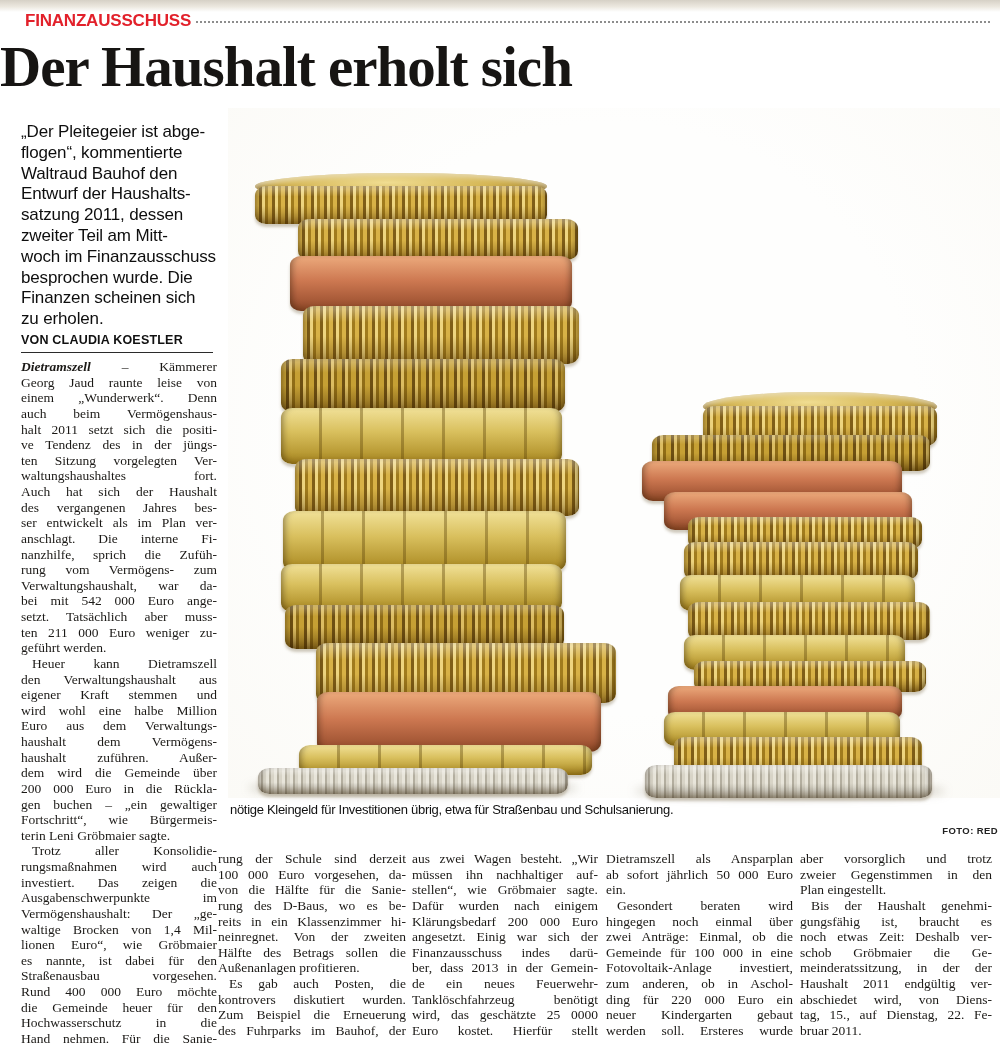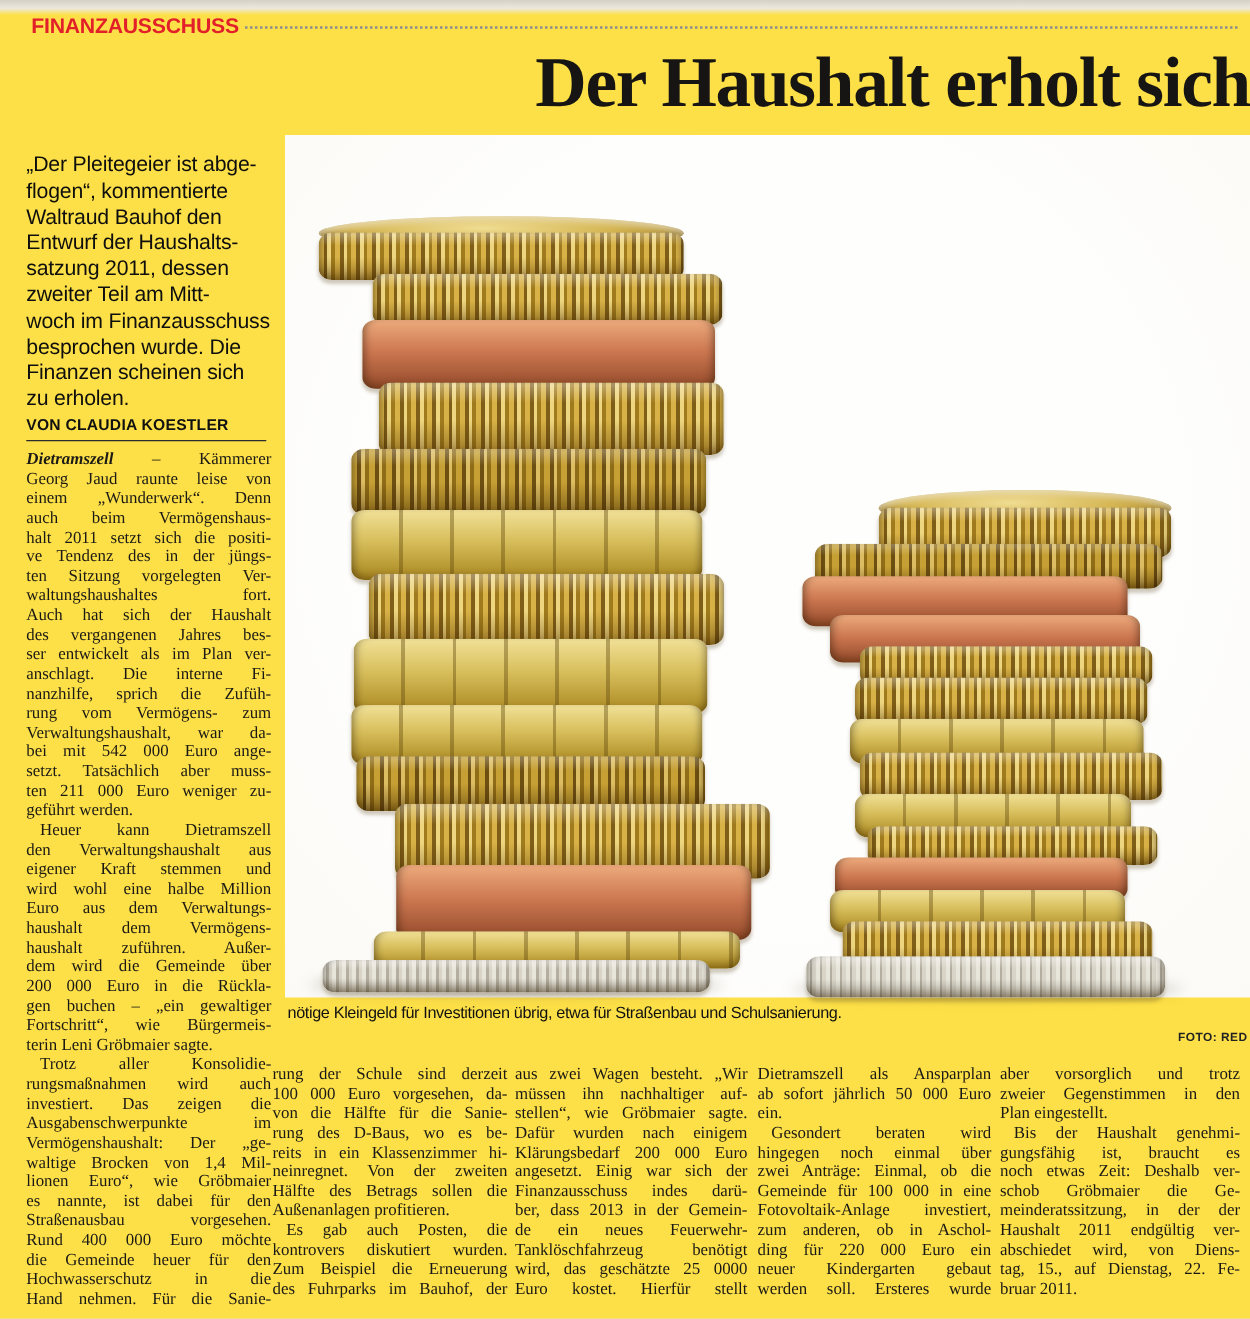--- a/index.html
+++ b/index.html
@@ -1,36 +1,36 @@
 <!DOCTYPE html>
 <html><head>
 <meta charset="utf-8">
 <style>
   html,body { margin:0; padding:0; background:#e8e4db; }
   .page {
     position:relative; width:1000px; height:1055px; overflow:hidden;
-    background:#fde047;
+    background:#ffffff;
     font-family:"Liberation Serif", serif;
   }
   .scan-top {
     position:absolute; left:0; top:0; width:1000px; height:12px;
     background:linear-gradient(180deg, #d6d1c6 0%, #ece8df 55%, rgba(244,240,232,0) 100%);
   }
   .kicker {
     position:absolute; left:25px; top:12px;
     font:bold 17px/18px "Liberation Sans", sans-serif;
     letter-spacing:-0.2px; color:#e2202a;
   }
   .dotrule {
     position:absolute; left:196px; top:21px; width:794px; height:0;
     border-top:2px dotted #8d8d8d;
   }
   .headline {
     position:absolute; left:0; top:36px; width:1000px; margin:0;
-    text-align:right;
+    text-align:left;
     font:bold 57px/62px "Liberation Serif", serif;
     letter-spacing:-1px; color:#171513;
   }
   
   .photo {
     position:absolute; left:228px; top:108px; width:772px; height:690px;
     background:radial-gradient(ellipse at 50% 45%, #fefefd 55%, #fbfaf6 100%);
   }
   .coin { position:absolute; border-radius:11px/9px;
     box-shadow:0 3px 3px rgba(100,80,40,.30),

